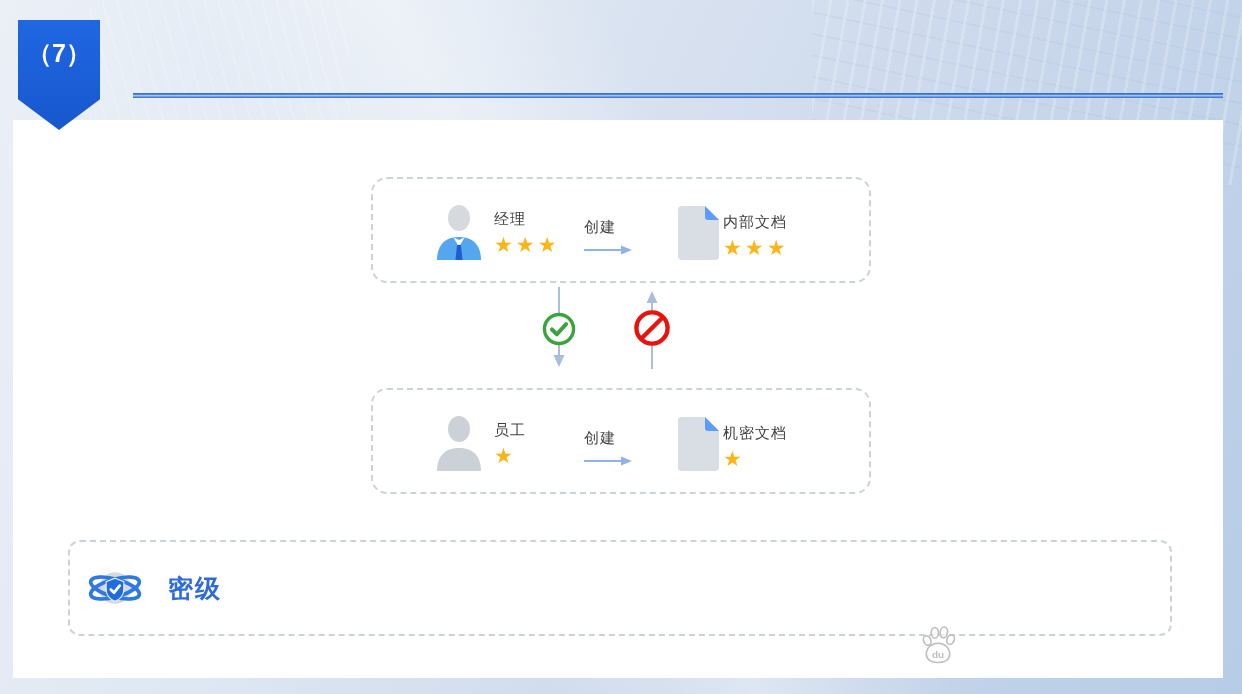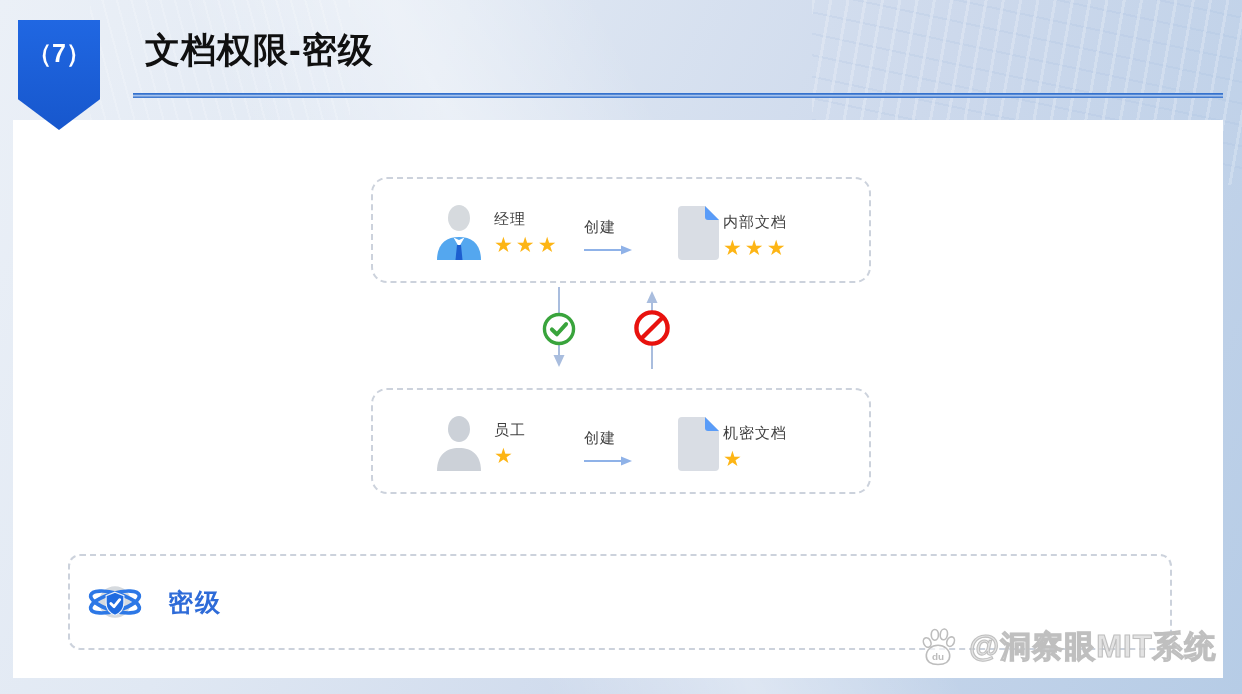--- a/index.html
+++ b/index.html
@@ -65,34 +65,34 @@
   .create-arrow { display:block; margin-top:5px; }
 
   .connector { position:absolute; z-index:2; }
   .badge { position:absolute; z-index:3; }
   .conn-down  { left:551px; top:287px; }
   .conn-up    { left:644px; top:291px; }
   .badge-check{ left:542px; top:312px; }
   .badge-deny { left:633px; top:309px; }
 
   .summary-box {
-    position:absolute; left:68px; top:554px; width:1104px; height:96px;
+    position:absolute; left:68px; top:540px; width:1104px; height:96px;
     border:2px dashed #ccd2dc; border-radius:12px; background:#fff;
     display:flex; align-items:center; padding-left:15px;
   }
   .summary-label {
     font-size:25px; font-weight:700; color:#2e6bd8; margin-left:23px; letter-spacing:2px; flex:none;
   }
   .summary-text {
     font-size:19px; color:#565656; margin-left:37px; letter-spacing:.5px; flex:none;
   }
 
   .watermark {
     position:absolute; left:920px; top:626px; z-index:8;
-    display:flex; align-items:center; gap:13px;
+    display:flex; align-items:center; gap:5px;
   }
   .watermark-text {
     font-size:31px; font-weight:700; letter-spacing:1px;
     color:rgba(255,255,255,.38);
     -webkit-text-stroke:1.1px #bfbfbf;
     text-shadow:0 0 1px rgba(180,180,180,.6);
     white-space:nowrap;
   }
 </style>
 </head>
@@ -101,21 +101,20 @@
 <div class="stage">
   <div class="bg-sweep"></div>
   <div class="bg-texture-topright"></div>
   <div class="bg-texture-left"></div>
 
   <div class="panel"></div>
 
   <div class="ribbon">
     <span>（7）</span>
   </div>
-  <div class="page-title">文档权限-密级</div>
   <div class="title-divider"></div>
 
   <div class="flow-box top">
     <svg class="fb-item person-icon" viewBox="0 0 52 56">
       <ellipse cx="26" cy="14" rx="11" ry="13" fill="#d6dade"></ellipse>
       <path d="M4,56 C4,40 13,33 26,33 C39,33 48,40 48,56 Z" fill="#54a7ef"></path>
       <path d="M20.5,33.5 L26,43 L31.5,33.5 L26,36 Z" fill="#ffffff"></path>
       <path d="M24,41 L28,41 L29.5,56 L22.5,56 Z" fill="#1d5ecf"></path>
     </svg>
     <div class="fb-item role-col">
@@ -197,15 +196,14 @@
     <svg width="36" height="38" viewBox="0 0 40 42">
       <g fill="rgba(255,255,255,0.65)" stroke="#bdbdbd" stroke-width="1.8">
         <ellipse cx="8" cy="16" rx="4" ry="5.5" transform="rotate(-24 8 16)"></ellipse>
         <ellipse cx="16.5" cy="7.5" rx="4" ry="6"></ellipse>
         <ellipse cx="26.5" cy="7" rx="4" ry="6" transform="rotate(8 26.5 7)"></ellipse>
         <ellipse cx="34" cy="15" rx="4" ry="5.5" transform="rotate(24 34 15)"></ellipse>
         <path d="M20,19 C27,19 33,24 33,31 C33,37 28,40.5 20,40.5 C12,40.5 7,37 7,31 C7,24 13,19 20,19 Z"></path>
       </g>
       <text x="20" y="35" text-anchor="middle" font-size="11" font-weight="bold" fill="#bdbdbd" stroke="none">du</text>
     </svg>
-    <div class="watermark-text">@洞察眼MIT系统</div>
   </div>
 </div>
 
 </body></html>

